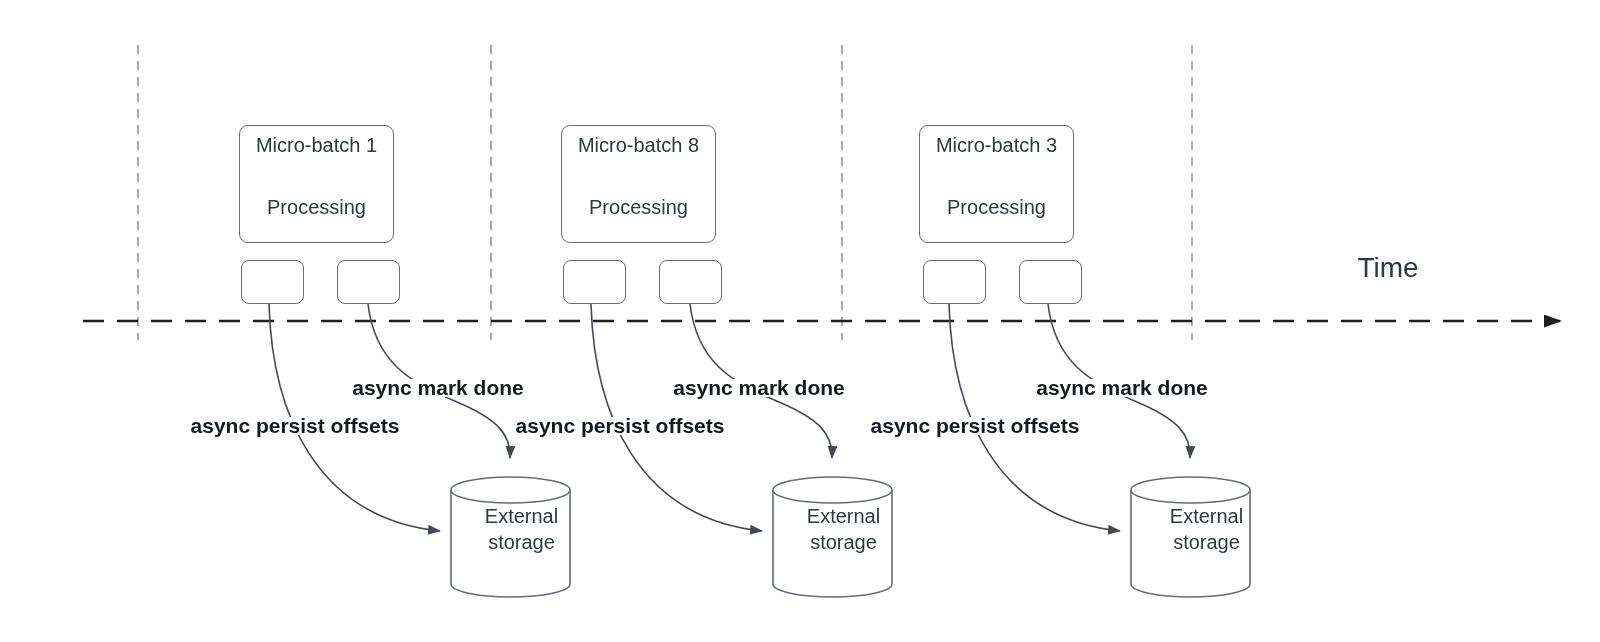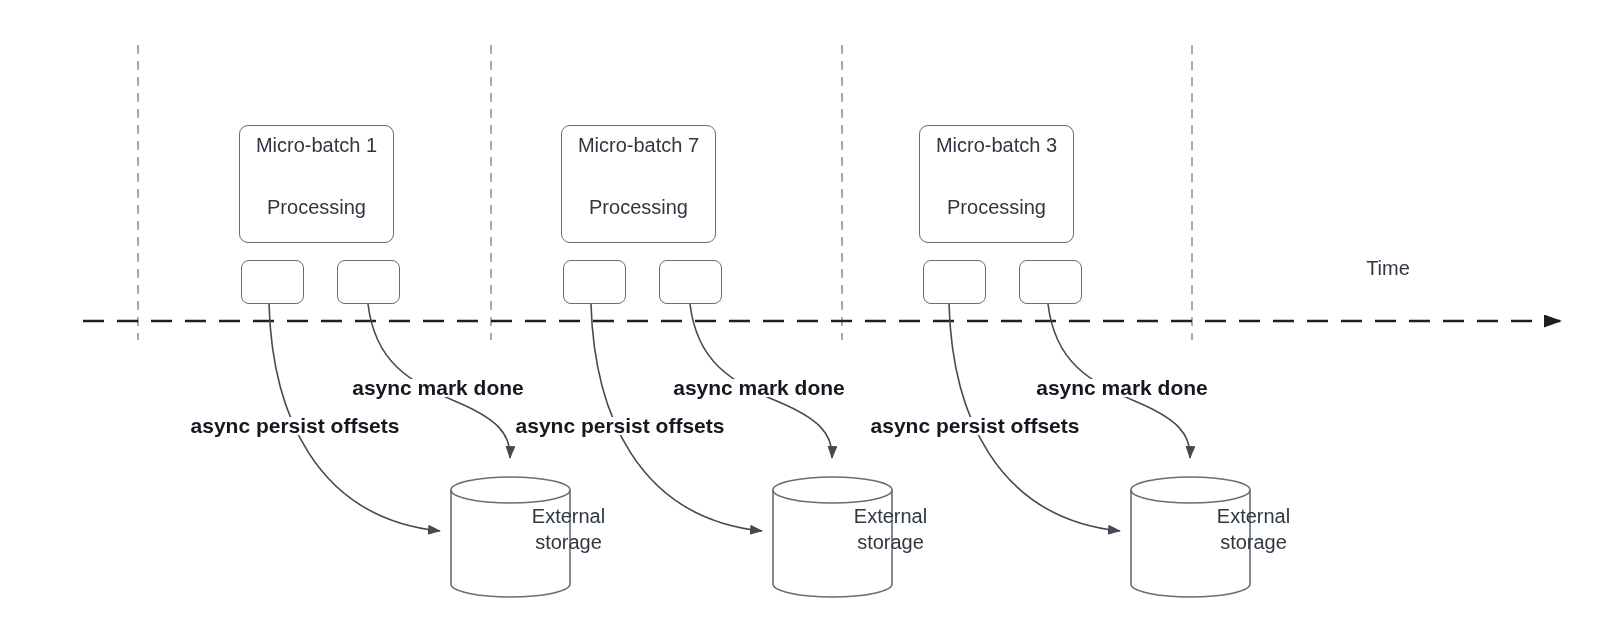--- a/index.html
+++ b/index.html
@@ -34,25 +34,25 @@
     position:absolute;top:260px;width:63px;height:44px;box-sizing:border-box;
     border:1.6px solid var(--box-border);border-radius:8px;background:#fff;
   }
   .arrow-label{
     position:absolute;transform:translateX(-50%);white-space:nowrap;
     font-size:21px;font-weight:bold;color:var(--label-text);
     background:var(--bg);padding:1px 3px;line-height:16px;
   }
   .storage-label{
     position:absolute;top:503px;width:141px;text-align:center;
-    color:var(--box-text);font-size:20px;line-height:26px;margin-left:47px;
+    color:var(--box-text);font-size:20px;line-height:26px;
   }
   .time-label{
     position:absolute;top:256px;transform:translateX(-50%);
-    color:var(--box-text);font-size:20px;line-height:24px;
+    color:var(--box-text);font-size:28px;line-height:24px;
   }
 </style>
 </head>
 <body>
 
 <div id="canvas">
 
   <svg id="wires" width="1600" height="642" viewBox="0 0 1600 642">
     <defs>
       <marker id="arr" markerUnits="userSpaceOnUse" markerWidth="14" markerHeight="12" refX="12" refY="5" orient="auto">
@@ -105,21 +105,21 @@
   <div class="mini-box" style="left:241px;"></div>
   <div class="mini-box" style="left:337px;"></div>
   <div class="arrow-label" style="left:295px;top:417px;">async persist offsets</div>
   <div class="arrow-label" style="left:438px;top:379px;">async mark done</div>
   <div class="storage-label" style="left:451px;">
     <div>External</div>
     <div>storage</div>
   </div>
 
   <div class="proc-box" style="left:561px;">
-    <span>Micro-batch 7</span>
+    <span>Micro-batch 8</span>
     <span>Processing</span>
   </div>
   <div class="mini-box" style="left:563px;"></div>
   <div class="mini-box" style="left:659px;"></div>
   <div class="arrow-label" style="left:620px;top:417px;">async persist offsets</div>
   <div class="arrow-label" style="left:759px;top:379px;">async mark done</div>
   <div class="storage-label" style="left:773px;">
     <div>External</div>
     <div>storage</div>
   </div>

